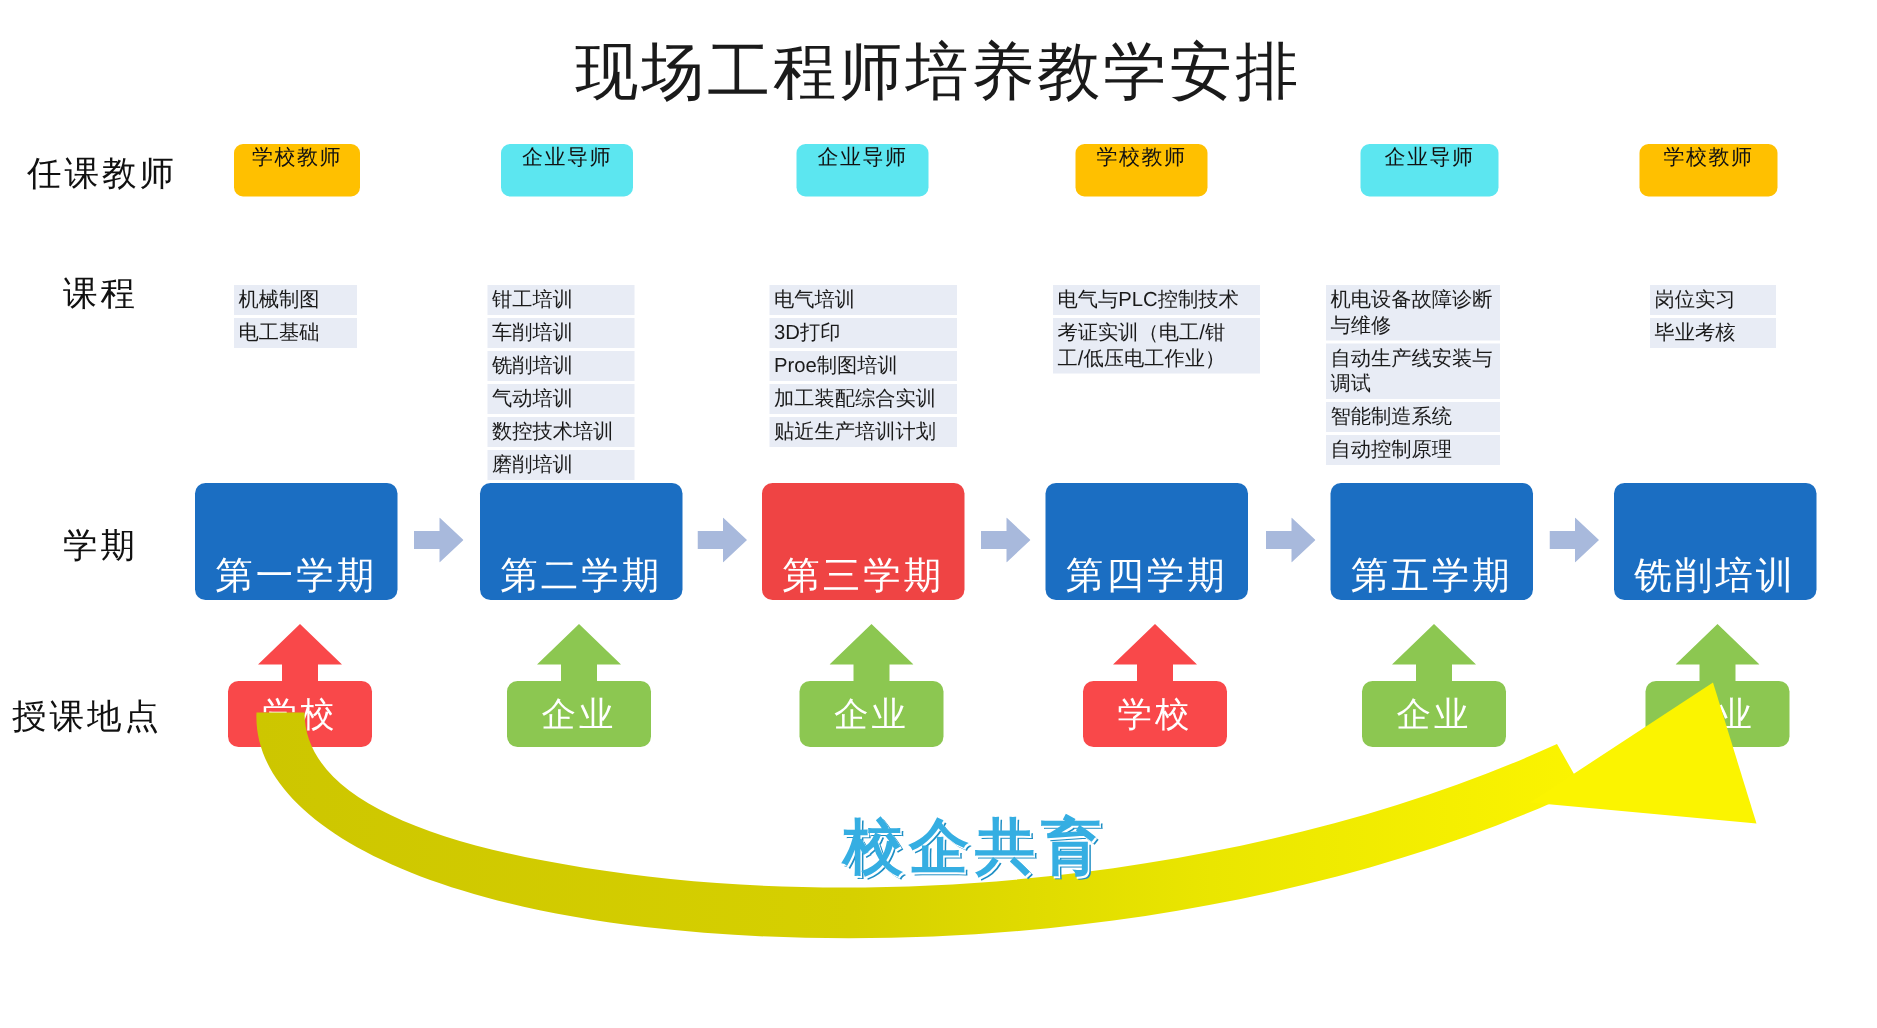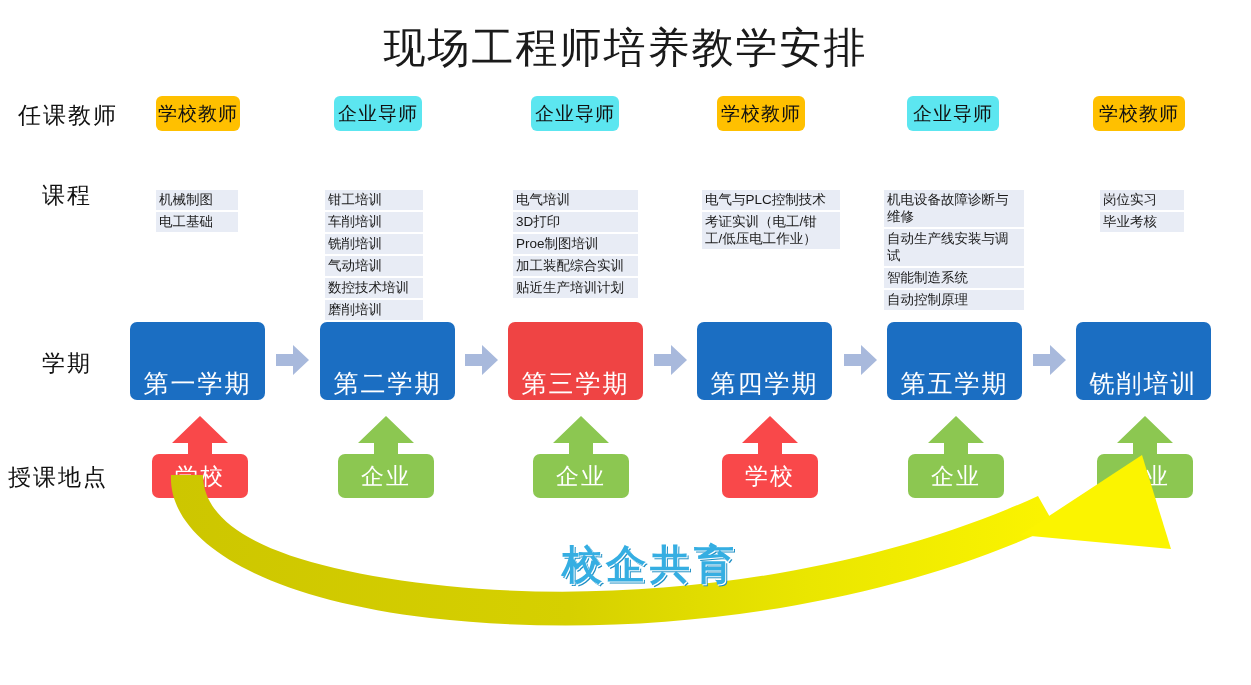--- a/index.html
+++ b/index.html
@@ -46,24 +46,23 @@
   .row-label.term    { left: 42px;  top: 348px; }
   .row-label.place   { left: 8px;   top: 462px; }
 
   
   .teacher-badge {
     position: absolute;
     top: 96px;
     height: 35px;
     border-radius: 6px;
     display: flex;
-    align-items: center;
     justify-content: center;
     font-family: "Liberation Serif", "DejaVu Serif", serif;
-    font-size: 19px;
+    font-size: 14px;
     color: #111111;
     letter-spacing: 1px;
     white-space: nowrap;
     box-sizing: border-box;
   }
 
   
   .course-col {
     position: absolute;
     top: 190px;
@@ -215,21 +214,21 @@
         <div class="course-item">3D打印</div>
         <div class="course-item">Proe制图培训</div>
         <div class="course-item">加工装配综合实训</div>
         <div class="course-item">贴近生产培训计划</div>
       </div>
       <div class="course-col" style="left: 702px; width: 138px;">
         <div class="course-item">电气与PLC控制技术</div>
         <div class="course-item">考证实训（电工/钳
 工/低压电工作业）</div>
       </div>
-      <div class="course-col" style="left: 884px; width: 140px;">
+      <div class="course-col" style="left: 884px; width: 116px;">
         <div class="course-item">机电设备故障诊断与维修</div>
         <div class="course-item">自动生产线安装与调试</div>
         <div class="course-item">智能制造系统</div>
         <div class="course-item">自动控制原理</div>
       </div>
       <div class="course-col" style="left: 1100px; width: 84px;">
         <div class="course-item">岗位实习</div>
         <div class="course-item">毕业考核</div>
       </div>
     </div>

